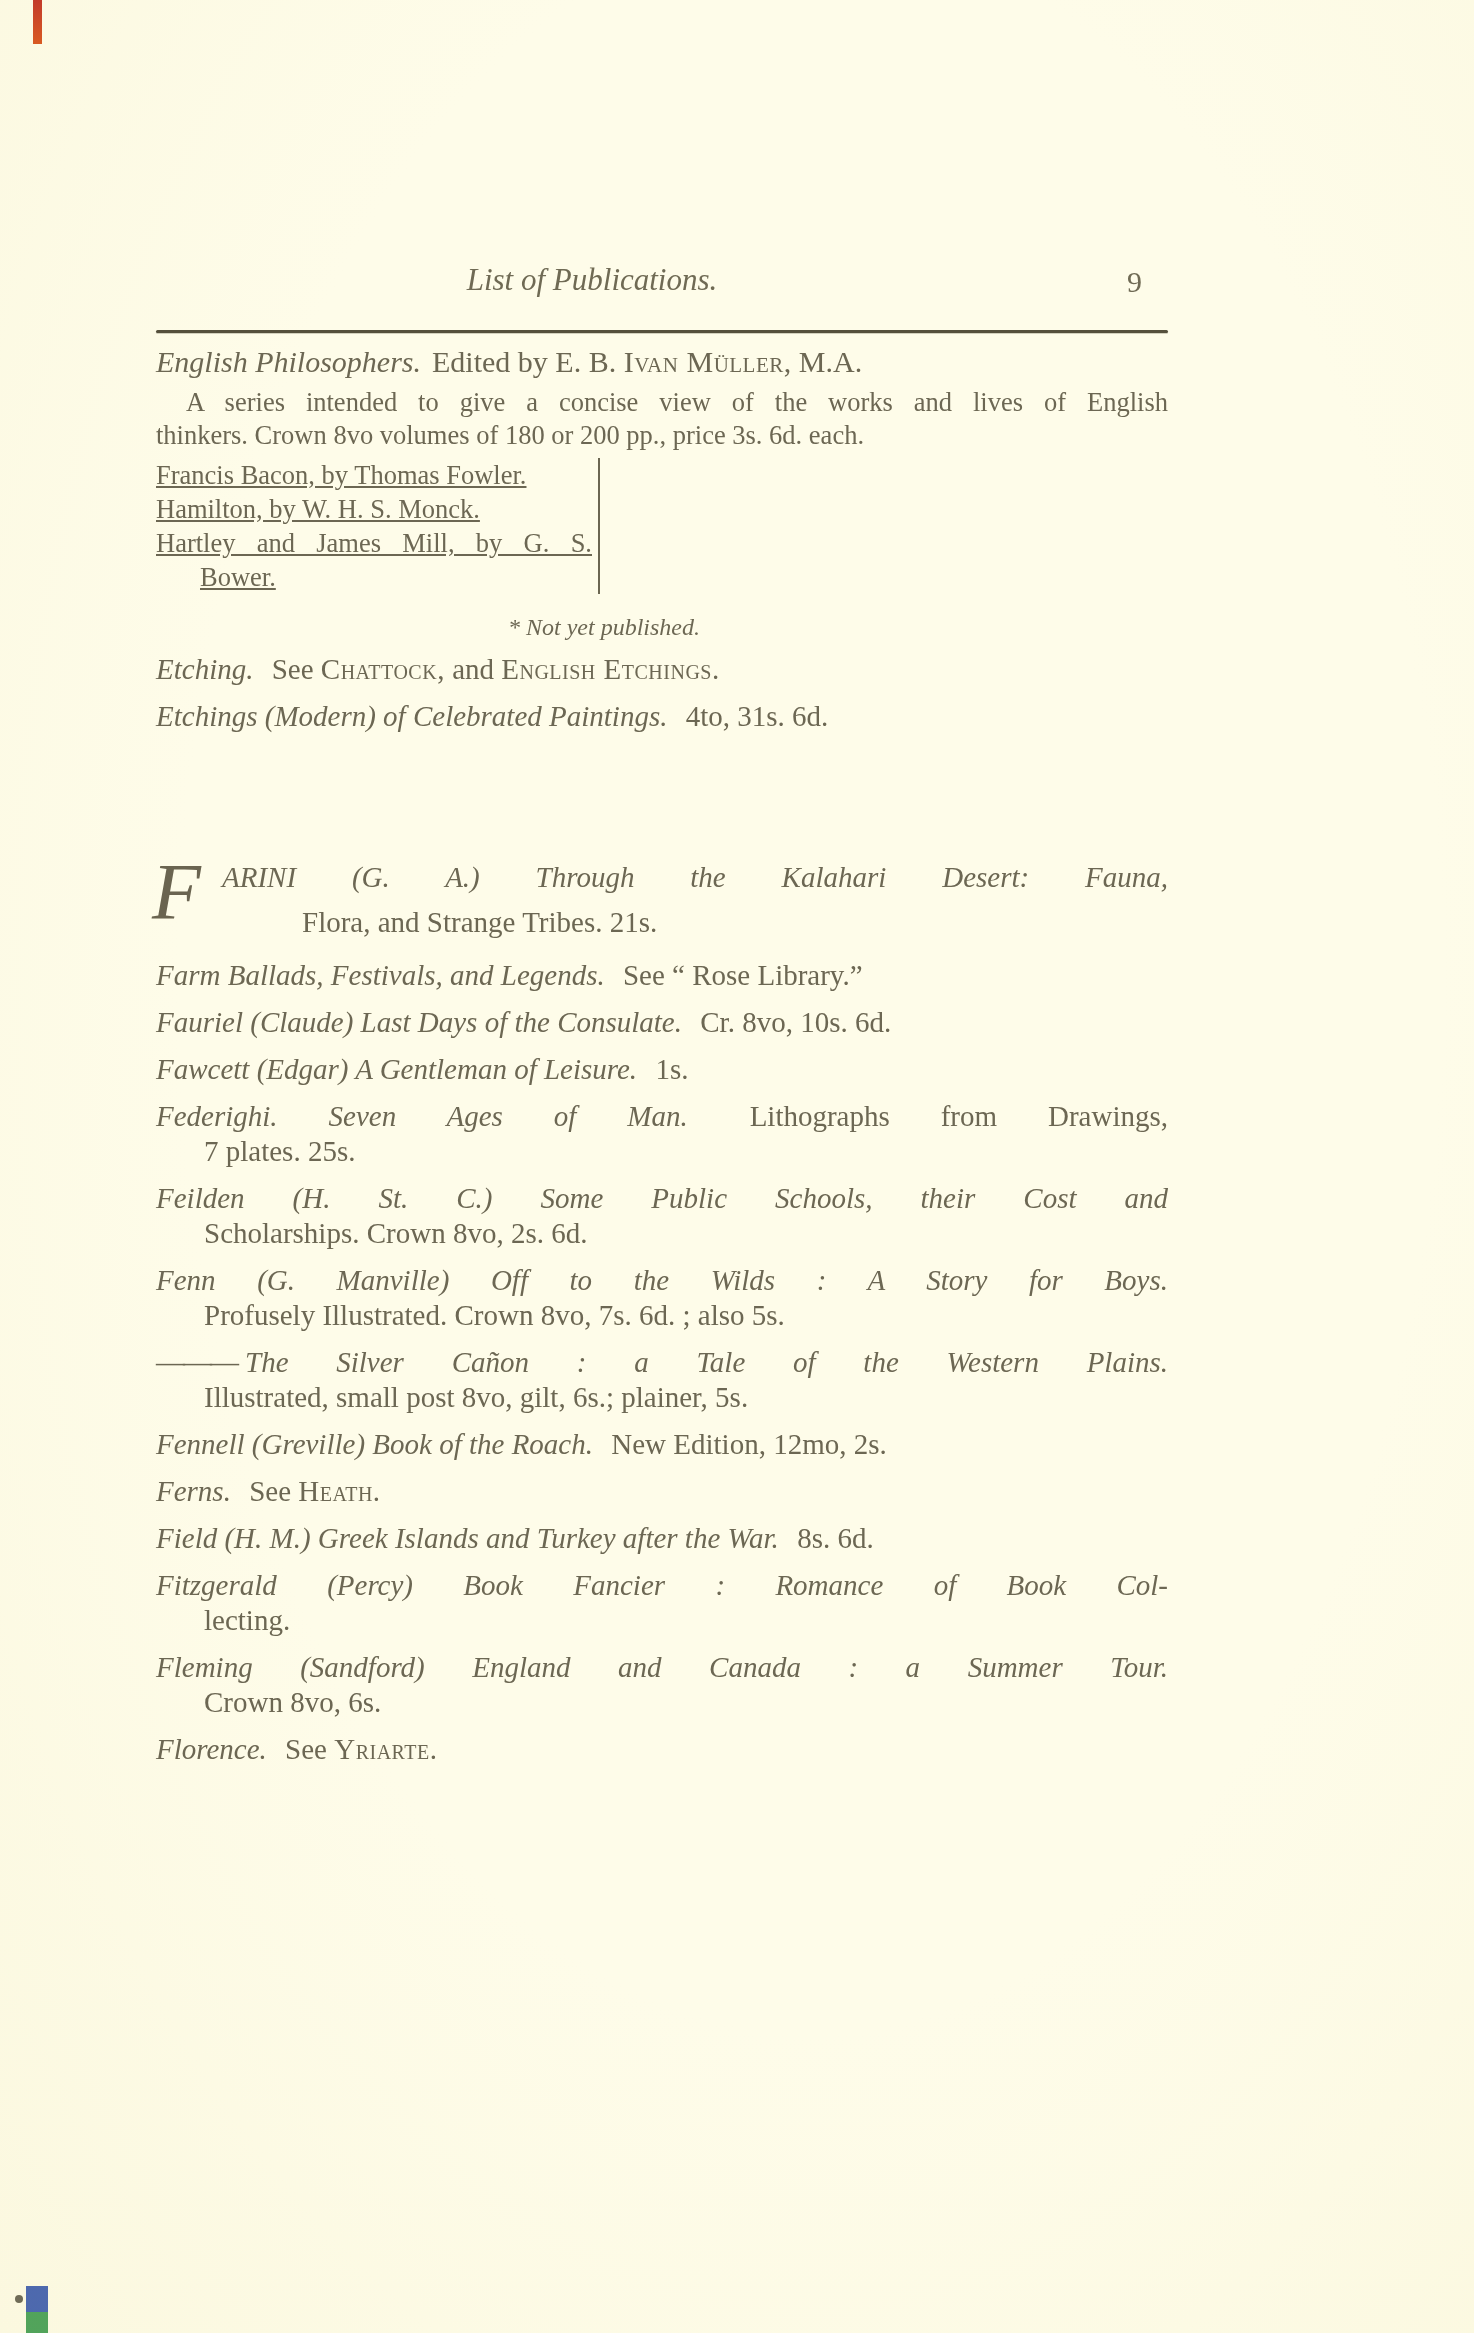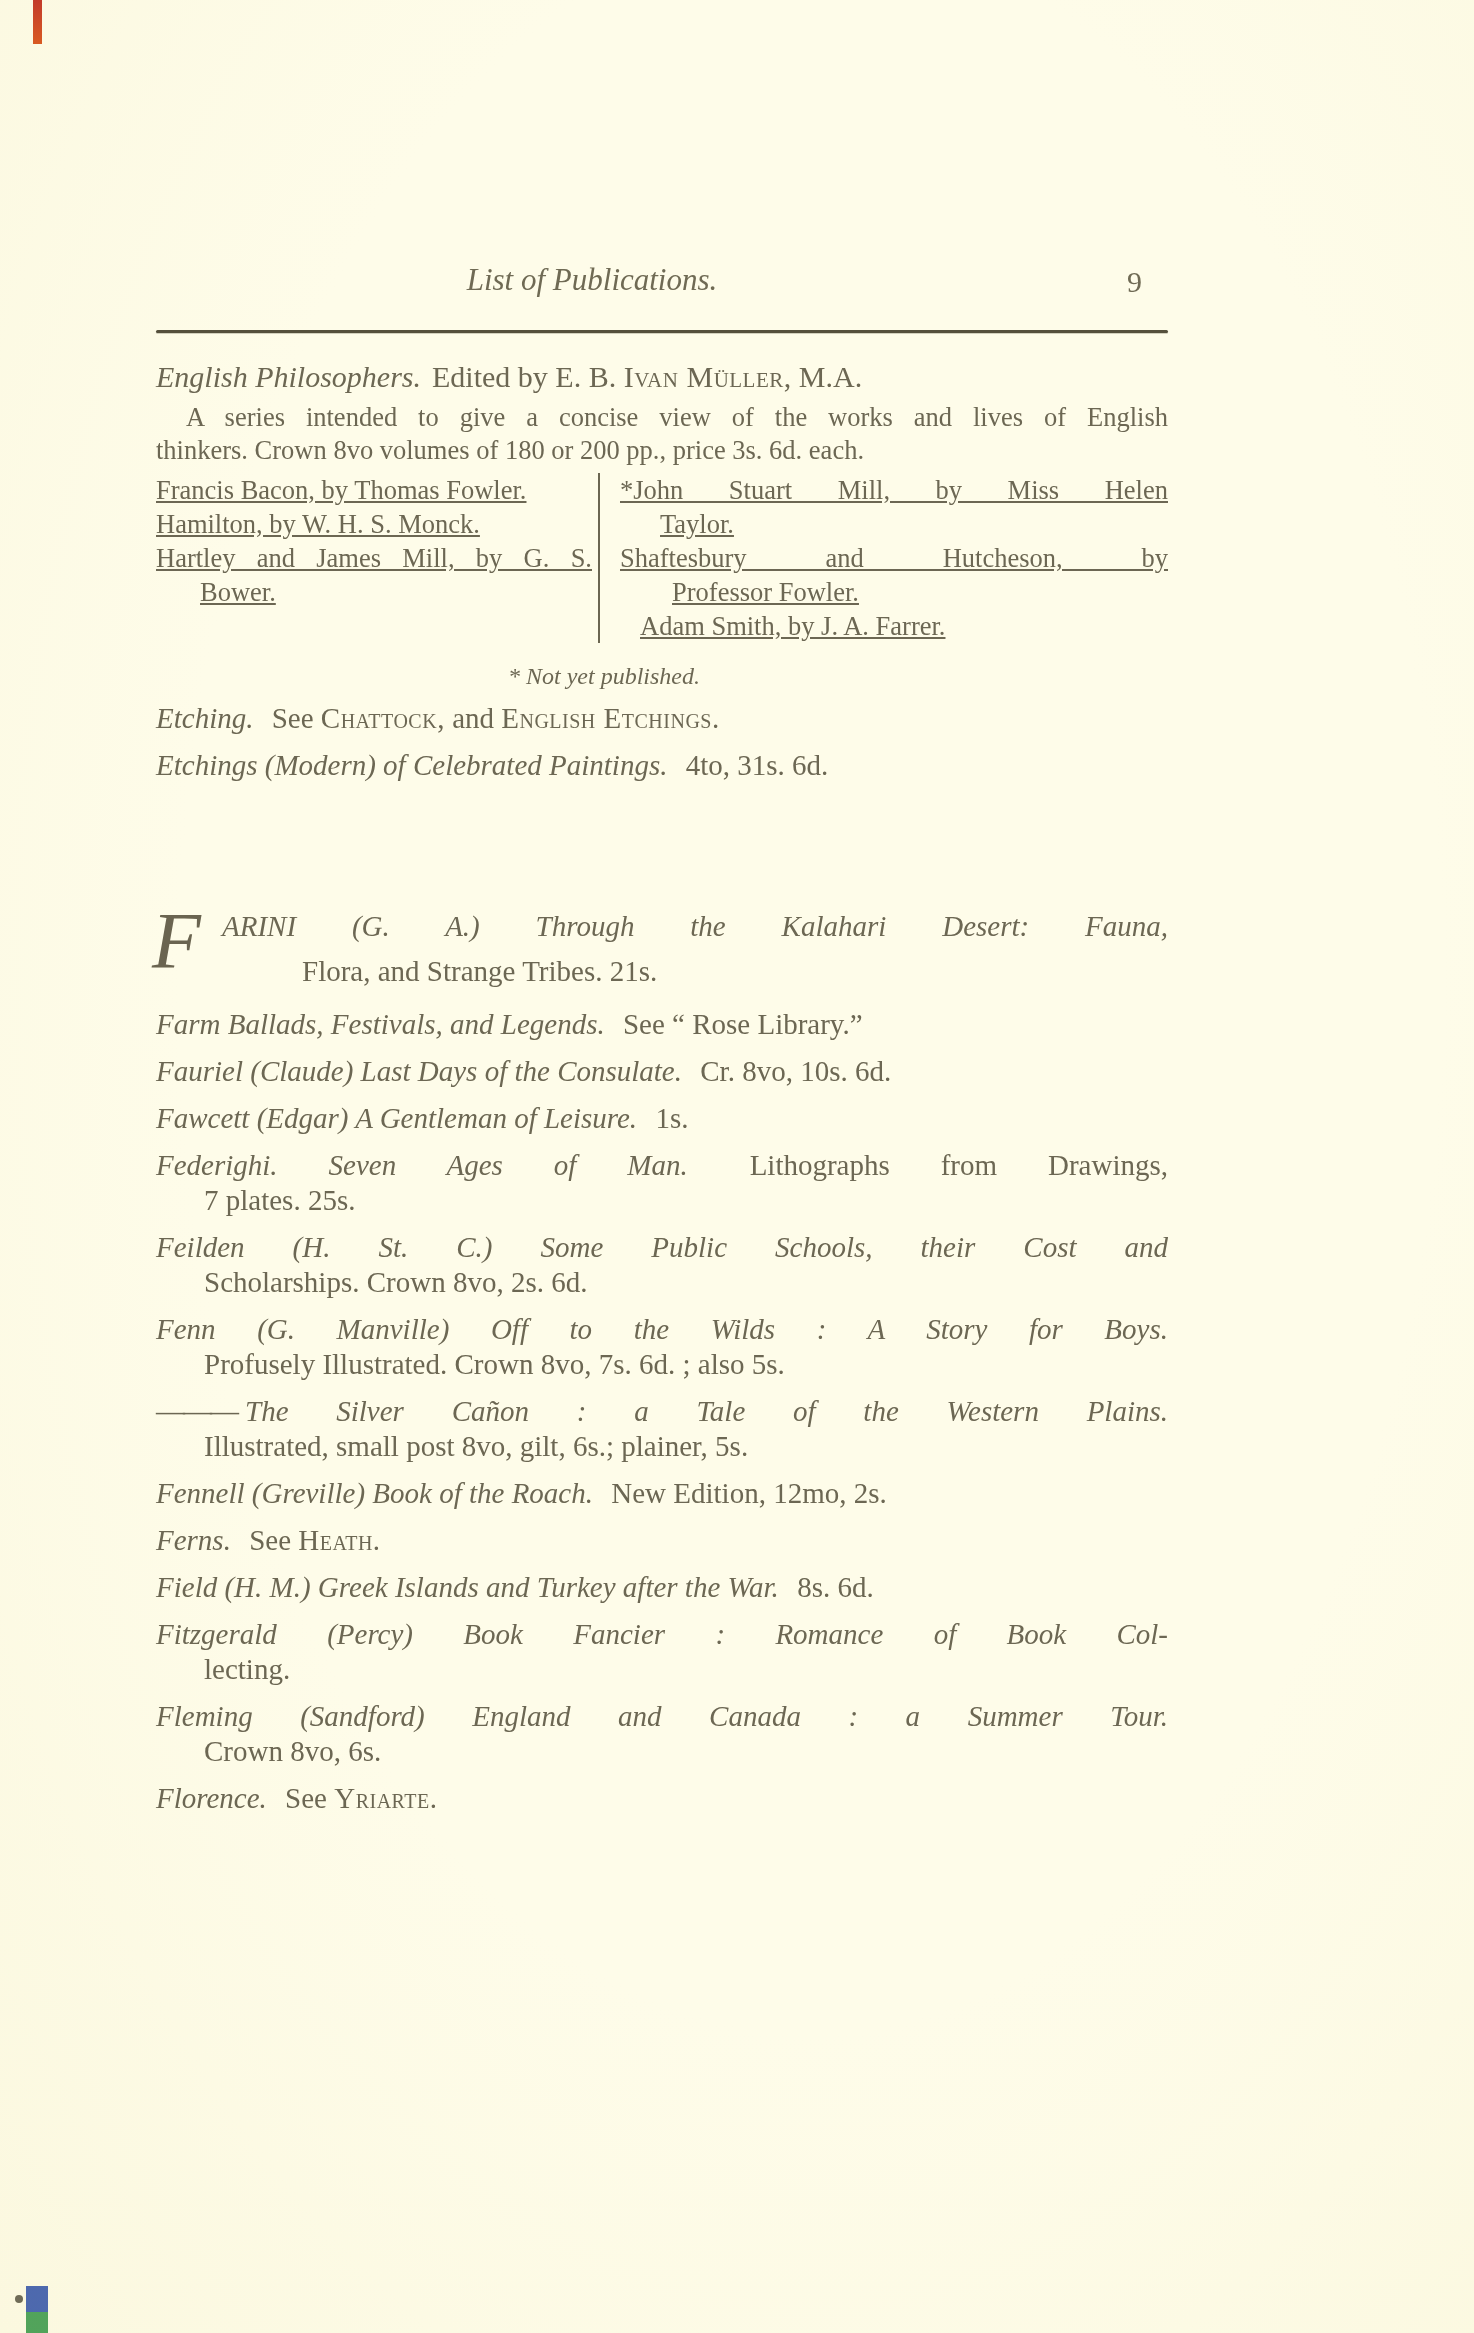--- a/index.html
+++ b/index.html
@@ -10,21 +10,21 @@
     color:#6c6753;
     -webkit-font-smoothing:antialiased;
   }
   .content{position:absolute;left:156px;top:0;width:1012px;}
   .running-head{margin-top:262px;position:relative;height:38px;font-size:31px;line-height:36px;}
   .rh-title{position:absolute;left:50%;transform:translateX(-50%) translateX(-70px);font-style:italic;color:#6f6a54;}
   .rh-num{position:absolute;right:26px;top:2px;font-size:30px;color:#6f6a54;}
   .rule{margin-top:30px;height:3px;background:#55503c;border-radius:2px;box-shadow:0 1px 0 rgba(85,80,60,.25);}
   p{margin:0;}
   .e{font-size:29px;line-height:35px;margin-top:12px;}
-  .e-first{margin-top:26px;font-size:30px;line-height:36px;}
+  .e-first{margin-top:11px;font-size:30px;line-height:36px;}
   .it{font-style:italic;}
   .sc{font-variant:small-caps;letter-spacing:.5px;}
   .g{margin-left:11px;}
   .spread{text-align:justify;text-align-last:justify;}
   .desc{font-size:26.5px;line-height:33px;margin-top:6px;}
   .desc .ln1{text-indent:30px;}
   .cols{margin-top:6px;display:flex;font-size:26.5px;line-height:34px;text-decoration:underline;}
   .col-left{width:436px;}
   .divider{width:2px;background:#6b6651;margin-left:6px;}
   .col-right{width:548px;padding-left:20px;}
@@ -69,27 +69,20 @@
     </div>
 
     <div class="cols">
       <div class="col-left">
         <p>Francis Bacon, by Thomas Fowler.</p>
         <p>Hamilton, by W. H. S. Monck.</p>
         <p class="spread">Hartley and James Mill, by G. S.</p>
         <p class="ci-1">Bower.</p>
       </div>
       <div class="divider"></div>
-      <div class="col-right">
-        <p class="spread">*John Stuart Mill, by Miss Helen</p>
-        <p class="ri-1">Taylor.</p>
-        <p class="spread">Shaftesbury and Hutcheson, by</p>
-        <p class="ri-3">Professor Fowler.</p>
-        <p class="ri-4">Adam Smith, by J. A. Farrer.</p>
-      </div>
     </div>
 
     <p class="footnote">* Not yet published.</p>
 
     <p class="e e-etching"><span class="it">Etching.</span><span class="g"> See </span><span class="sc">Chattock,</span><span> and </span><span class="sc">English Etchings.</span></p>
 
     <p class="e"><span class="it">Etchings (Modern) of Celebrated Paintings.</span><span class="g"> 4to, 31s. 6d.</span></p>
 
     <div class="e farini">
       <span class="dropcap">F</span>

